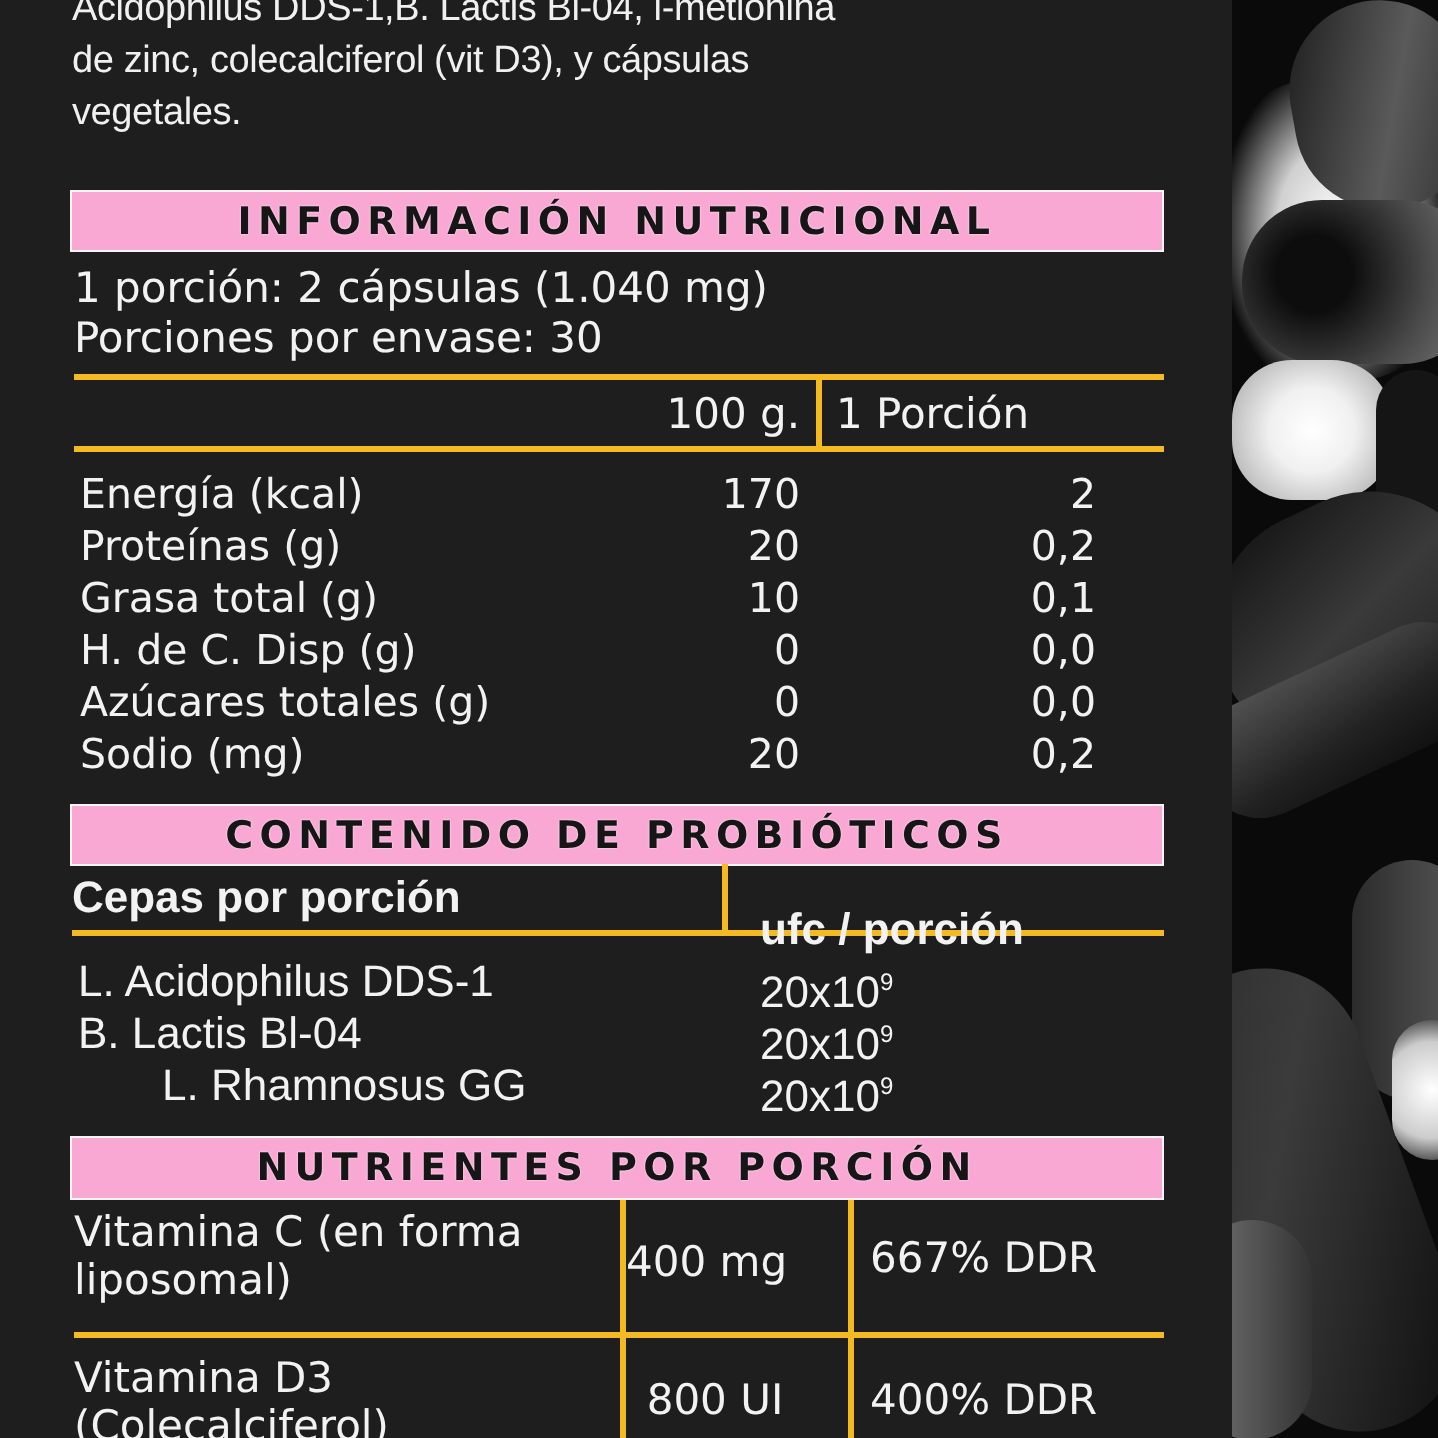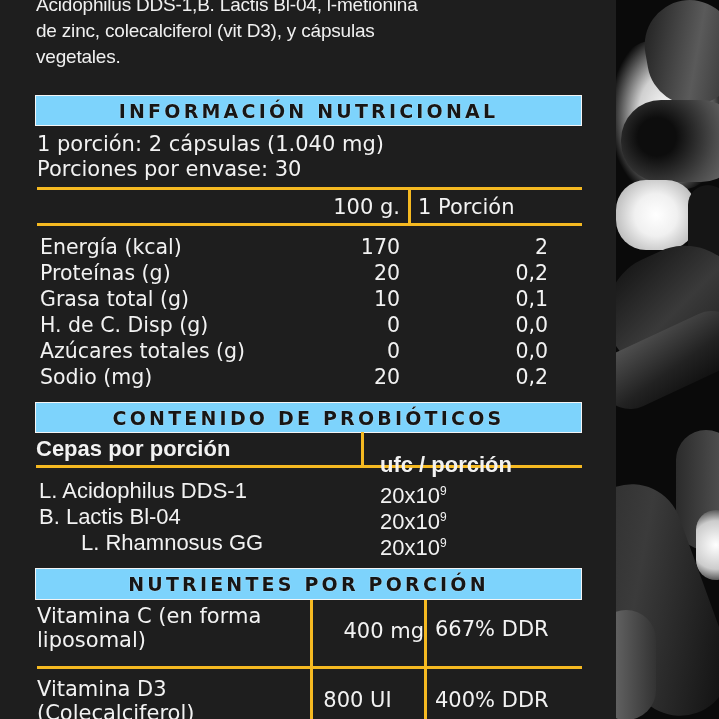--- a/index.html
+++ b/index.html
@@ -10,21 +10,21 @@
 
   .ingredients {
     position: absolute; left: 36px; top: -8px; width: 520px;
     font-family: "Liberation Sans", sans-serif;
     font-size: 19px; line-height: 26px; color: #f0f0f0;
     letter-spacing: -0.2px;
   }
 
   .section-bar {
     position: absolute; left: 35px; width: 547px; height: 31px;
-    background: #7dd3fc; border: 1px solid #f4f4f4;
+    background: #f9a8d4; border: 1px solid #f4f4f4;
     display: flex; align-items: center; justify-content: center;
   }
   .section-bar span {
     font-family: "DejaVu Sans", sans-serif; font-weight: bold;
     font-size: 19px; letter-spacing: 3.2px; color: #161616;
     text-shadow: 0 0 1px #fff;
   }
 
   .yline { position: absolute; background: #f5b921; }
 
@@ -122,21 +122,21 @@
   </div>
   <div class="yline" style="left:310px; top:600px; width:3px; height:119px;"></div>
   <div class="yline" style="left:424px; top:600px; width:3px; height:119px;"></div>
   <div class="yline" style="left:37px; top:666px; width:545px; height:3px;"></div>
 
   <div>
     <div class="txt big" style="left:37px; top:604px; line-height:24px;">
       <div>Vitamina C (en forma</div>
       <div>liposomal)</div>
     </div>
-    <div class="txt big" style="left:313px; width:111px; top:618px; text-align:right;">400 mg</div>
+    <div class="txt big" style="left:313px; width:111px; top:618px; text-align:left;">400 mg</div>
     <div class="txt big" style="left:435px; top:616px;">667% DDR</div>
   </div>
   <div>
     <div class="txt big" style="left:37px; top:677px; line-height:24px;">
       <div>Vitamina D3</div>
       <div>(Colecalciferol)</div>
     </div>
     <div class="txt big" style="left:313px; width:89px; top:687px; text-align:center;">800 UI</div>
     <div class="txt big" style="left:435px; top:687px;">400% DDR</div>
   </div>

